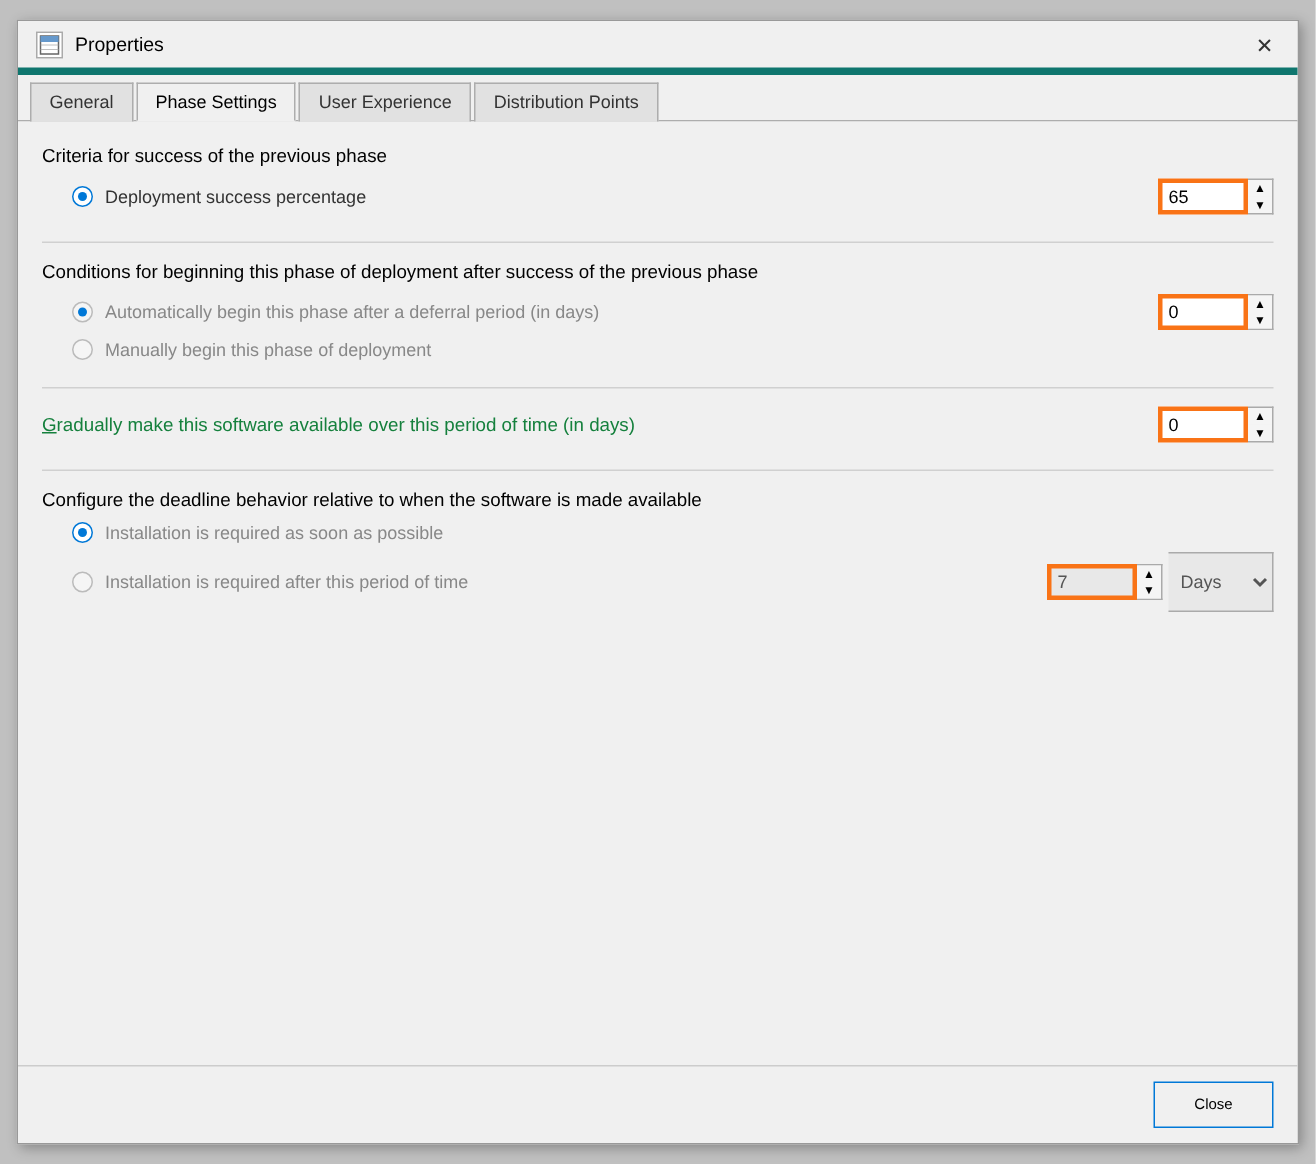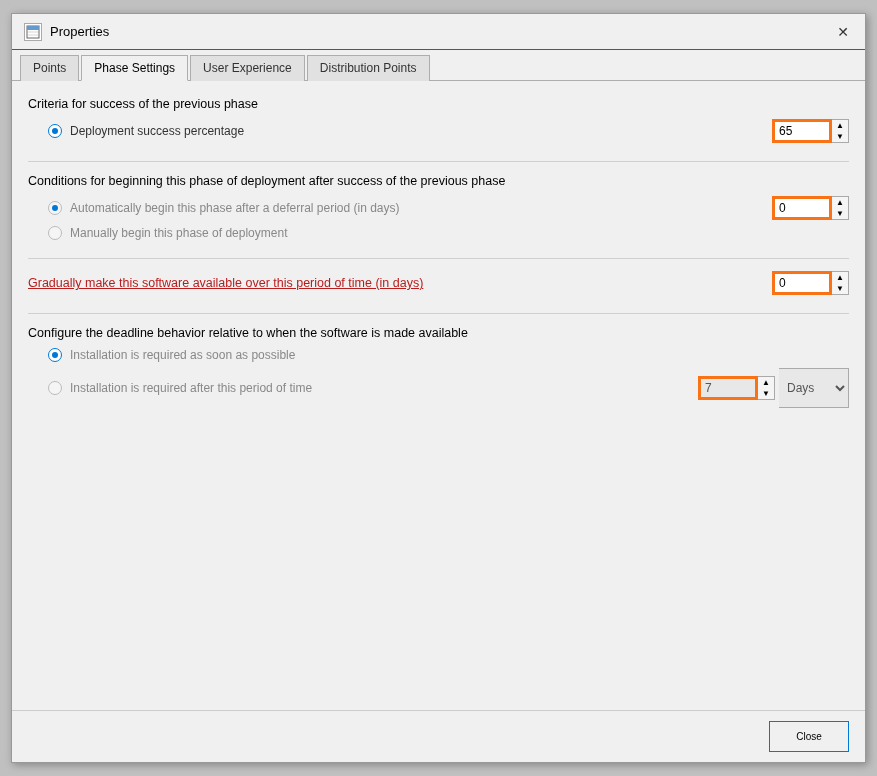--- a/index.html
+++ b/index.html
@@ -17,21 +17,21 @@
       width: 855px;
       height: 750px;
       background: #f0f0f0;
       border: 1px solid #999;
       box-shadow: 2px 2px 8px rgba(0,0,0,0.3);
       display: flex;
       flex-direction: column;
     }
     .title-bar {
       background: #f0f0f0;
-      border-bottom: 1px solid #0f766e;
+      border-bottom: 5px solid #0f766e;
       padding: 8px 12px;
       display: flex;
       align-items: center;
       justify-content: space-between;
       height: 36px;
     }
     .title-bar-left {
       display: flex;
       align-items: center;
       gap: 8px;
@@ -233,21 +233,21 @@
           <line x1="1" y1="10" x2="13" y2="10" stroke="#aaa" stroke-width="0.5"></line>
         </svg>
       </div>
       <span class="title-text">Properties</span>
     </div>
     <button class="close-btn">✕</button>
   </div>
 
   <div class="tab-bar">
     <div class="tab">
-      <span>Points</span>
+      <span>General</span>
     </div>
     <div class="tab active">
       <span>Phase Settings</span>
     </div>
     <div class="tab">
       <span>User Experience</span>
     </div>
     <div class="tab">
       <span>Distribution Points</span>
     </div>
@@ -295,21 +295,21 @@
           <div class="radio-btn disabled"></div>
           <span>Manually begin this phase of deployment</span>
         </div>
       </div>
     </div>
 
     <div class="divider"></div>
 
     <div class="section">
       <div class="option-row" style="padding-left:0;">
-        <div class="option-left active-text" style="color:#b91c1c; font-size:12.5px;text-decoration:underline;">
+        <div class="option-left active-text" style="color:#15803d; font-size:12.5px;">
           <span><span class="underline-char">G</span>radually make this software available over this period of time (in days)</span>
         </div>
         <div class="spinner-wrap">
           <input class="spinner-input" type="text" value="0" style="">
           <div class="spinner-buttons">
             <button class="spinner-up">▲</button>
             <button class="spinner-down">▼</button>
           </div>
         </div>
       </div>

